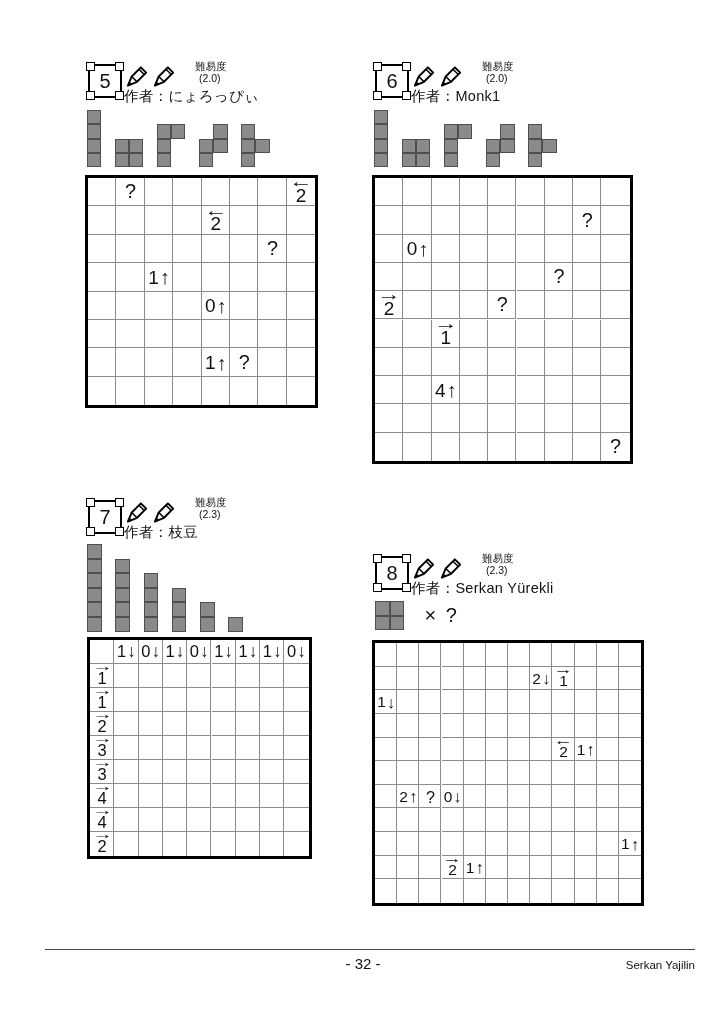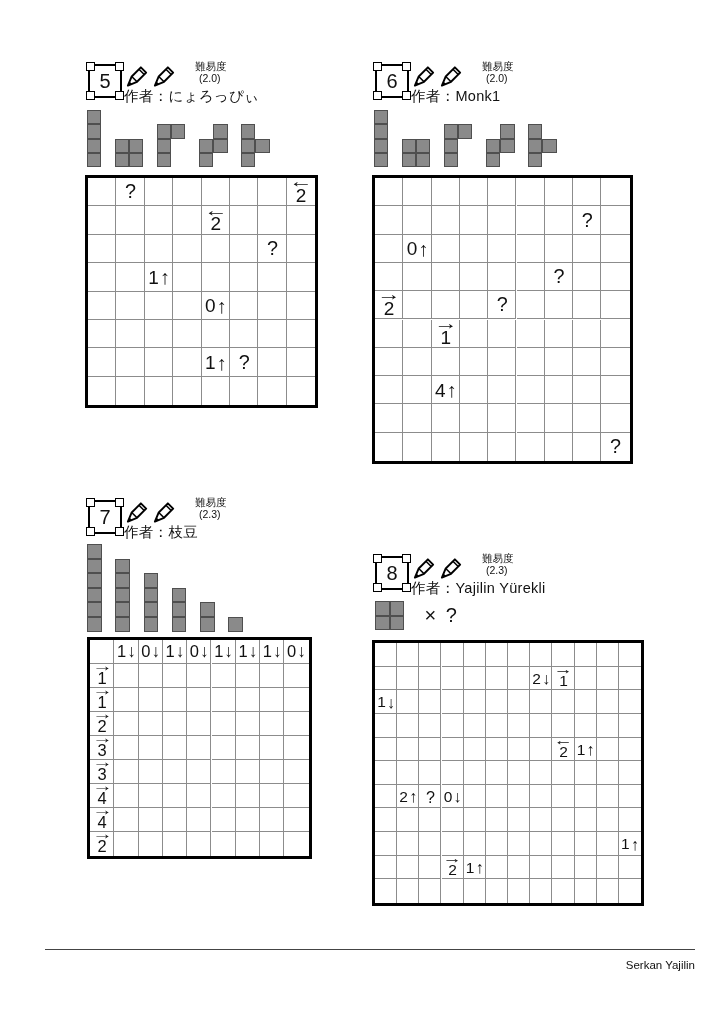--- a/index.html
+++ b/index.html
@@ -654,21 +654,21 @@
             <path d="M3 23 L7 13.5 L16.5 4 L22 9.5 L12.5 19 Z" fill="#fff" stroke="#000" stroke-width="2" stroke-linejoin="round"></path>
             <path d="M7 13.5 L12.5 19" stroke="#000" stroke-width="1.6" fill="none"></path>
             <path d="M14.5 6 L20 11.5" stroke="#000" stroke-width="1.6" fill="none"></path>
             <path d="M3 23 L4.7 18.7 L7.3 21.3 Z" fill="#000"></path>
           </svg>
       </span>
       <div class="diff">
         <div class="dlabel">難易度</div>
         <div class="dval">(2.3)</div>
       </div>
-      <div class="author">作者：Yajilin Yürekli</div>
+      <div class="author">作者：Serkan Yürekli</div>
     </div>
     <div class="shapes" style="left: 375px; top: 601px; height: 29px; gap: 13.5px;">
         <div class="piece" style="width: 29px; height: 29px;">
           <div class="scell" style="left: 0px; top: 0px; height: 14.5px; width: 14.5px;"></div>
           <div class="scell" style="left: 14.5px; top: 0px; height: 14.5px; width: 14.5px;"></div>
           <div class="scell" style="left: 0px; top: 14.5px; height: 14.5px; width: 14.5px;"></div>
           <div class="scell" style="left: 14.5px; top: 14.5px; height: 14.5px; width: 14.5px;"></div>
         </div>
         <span class="mult">× ?</span>
       </div>
@@ -851,15 +851,16 @@
           </span>
         </div>
         <div class="clue" style="left: 88.68px; top: 212.76px; width: 22.17px; height: 23.64px; font-size: 15.5px;">
           <span class="n">1</span>
           <span class="va">↑</span>
         </div>
       </div>
   </section>
 
   <div class="fdiv"></div>
+  <div class="pageno">- 32 -</div>
   <div class="booktitle">Serkan Yajilin</div>
 
 </main>
 
 </body></html>

